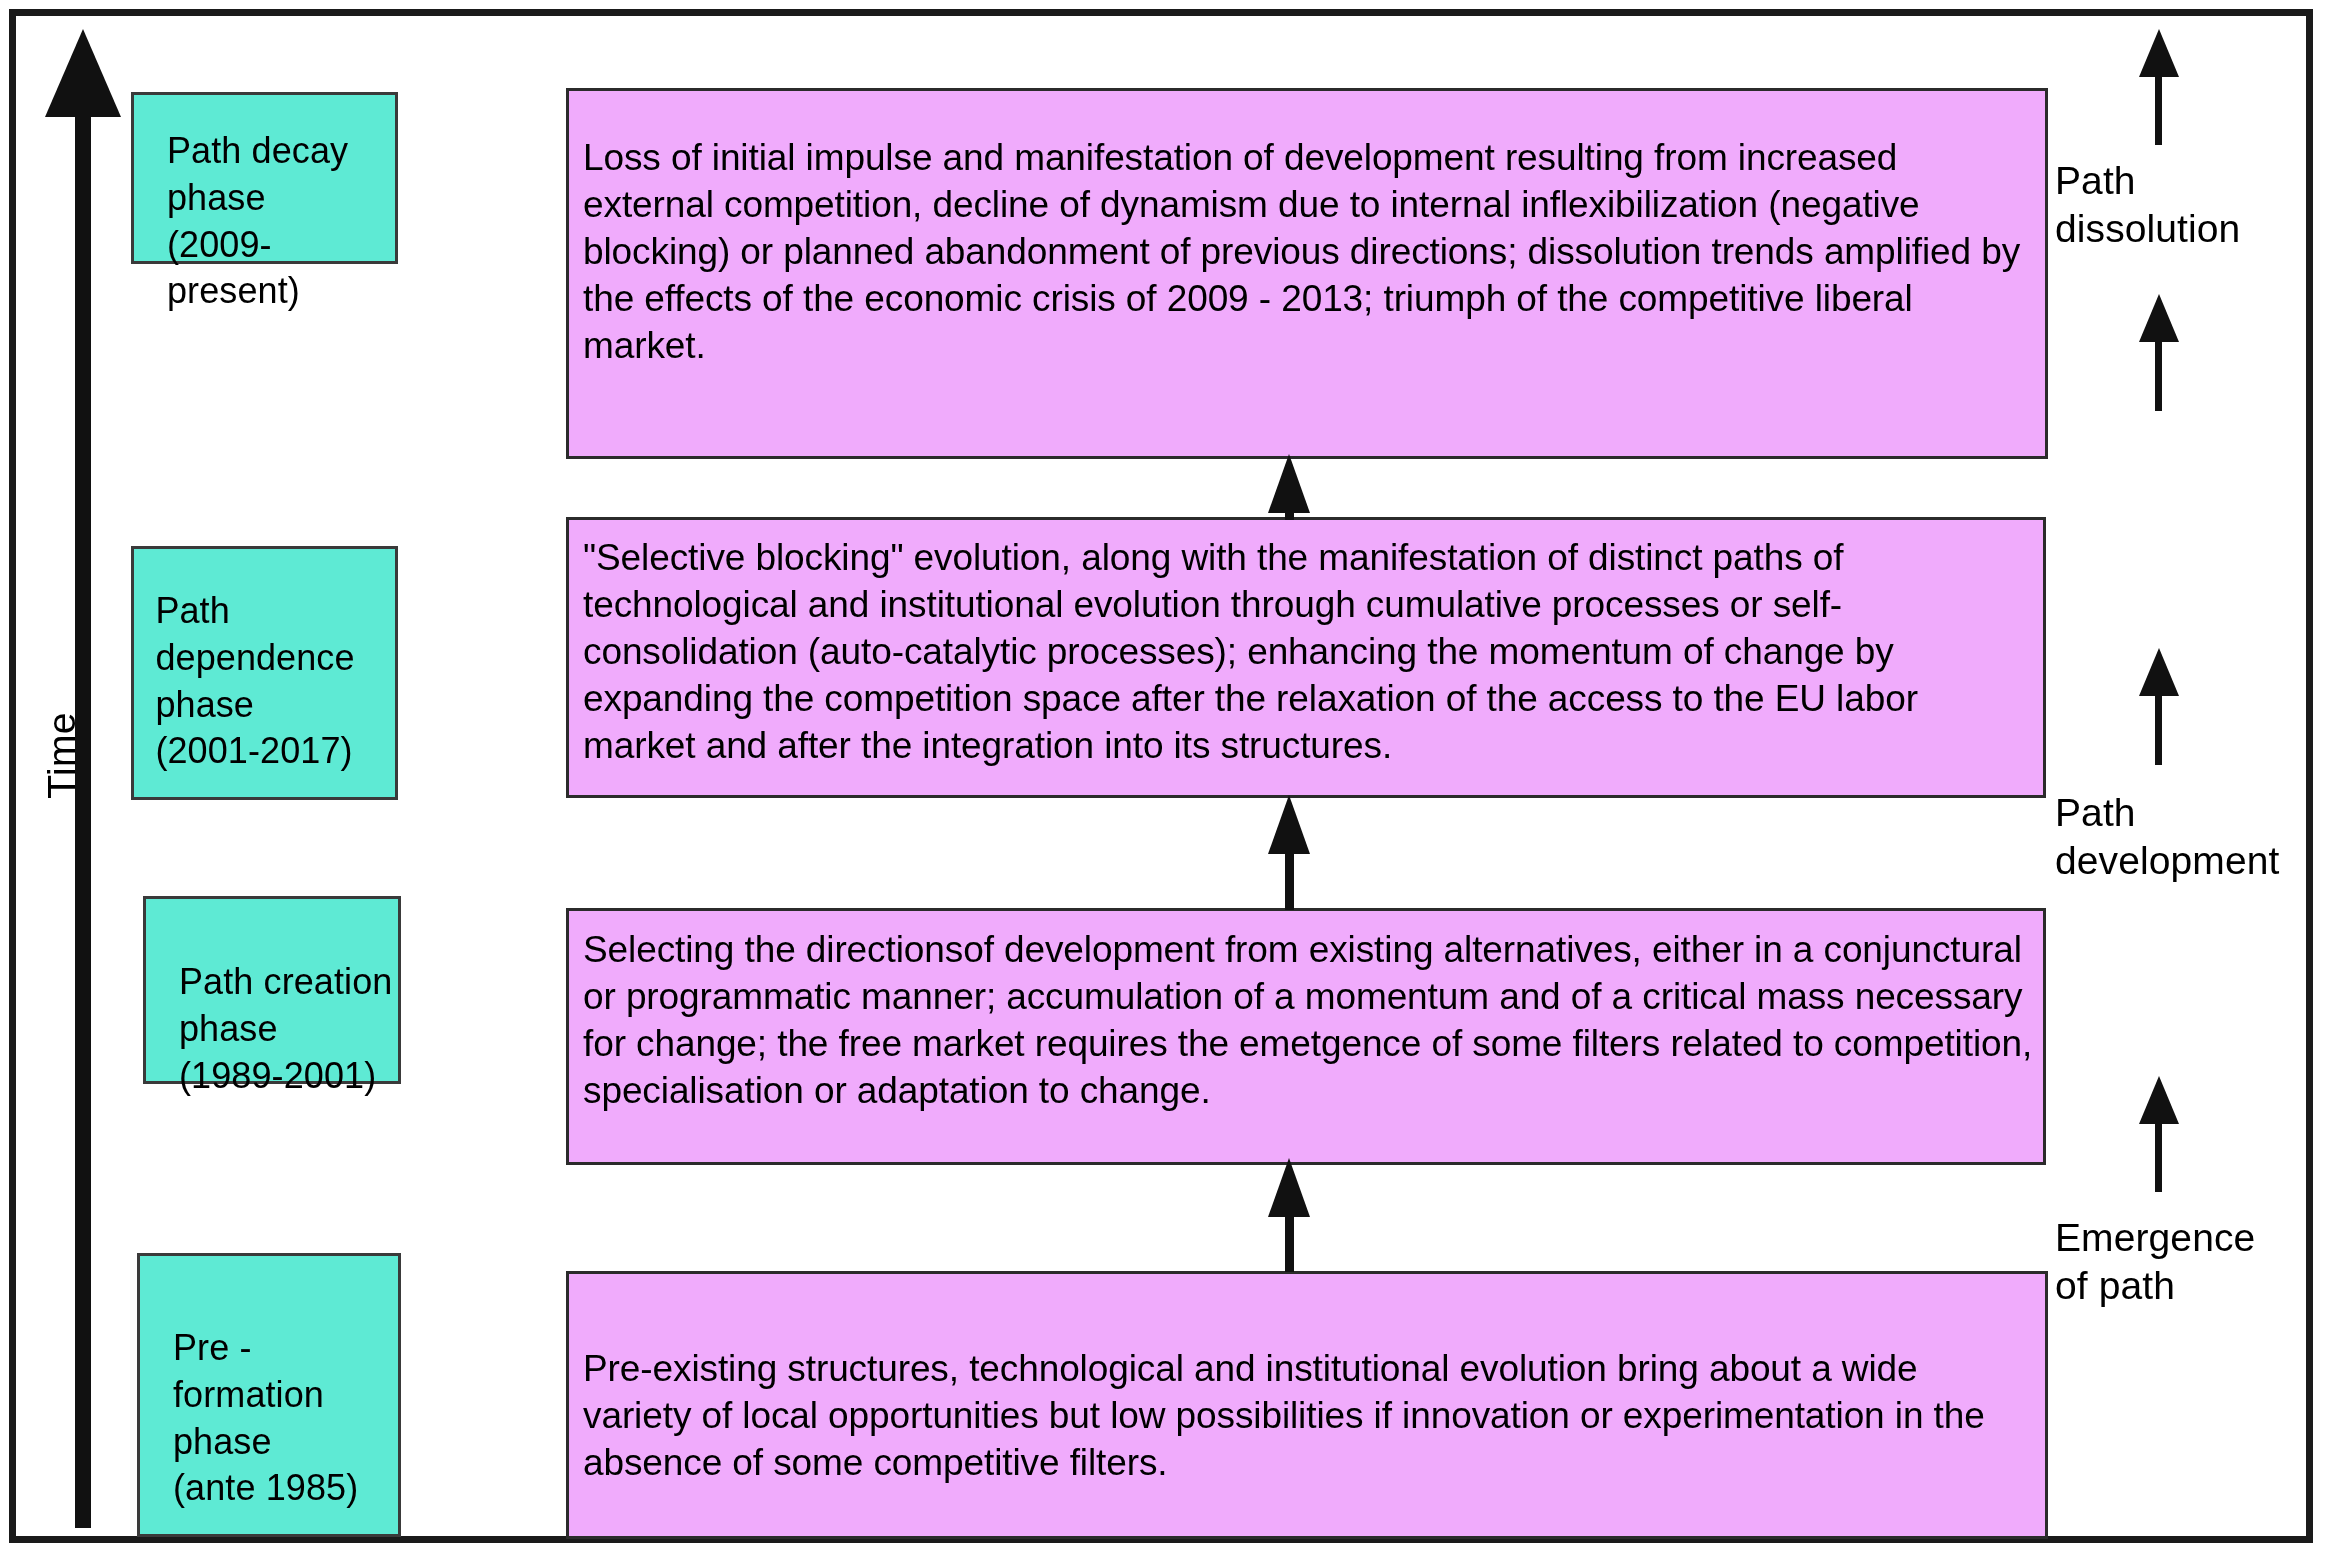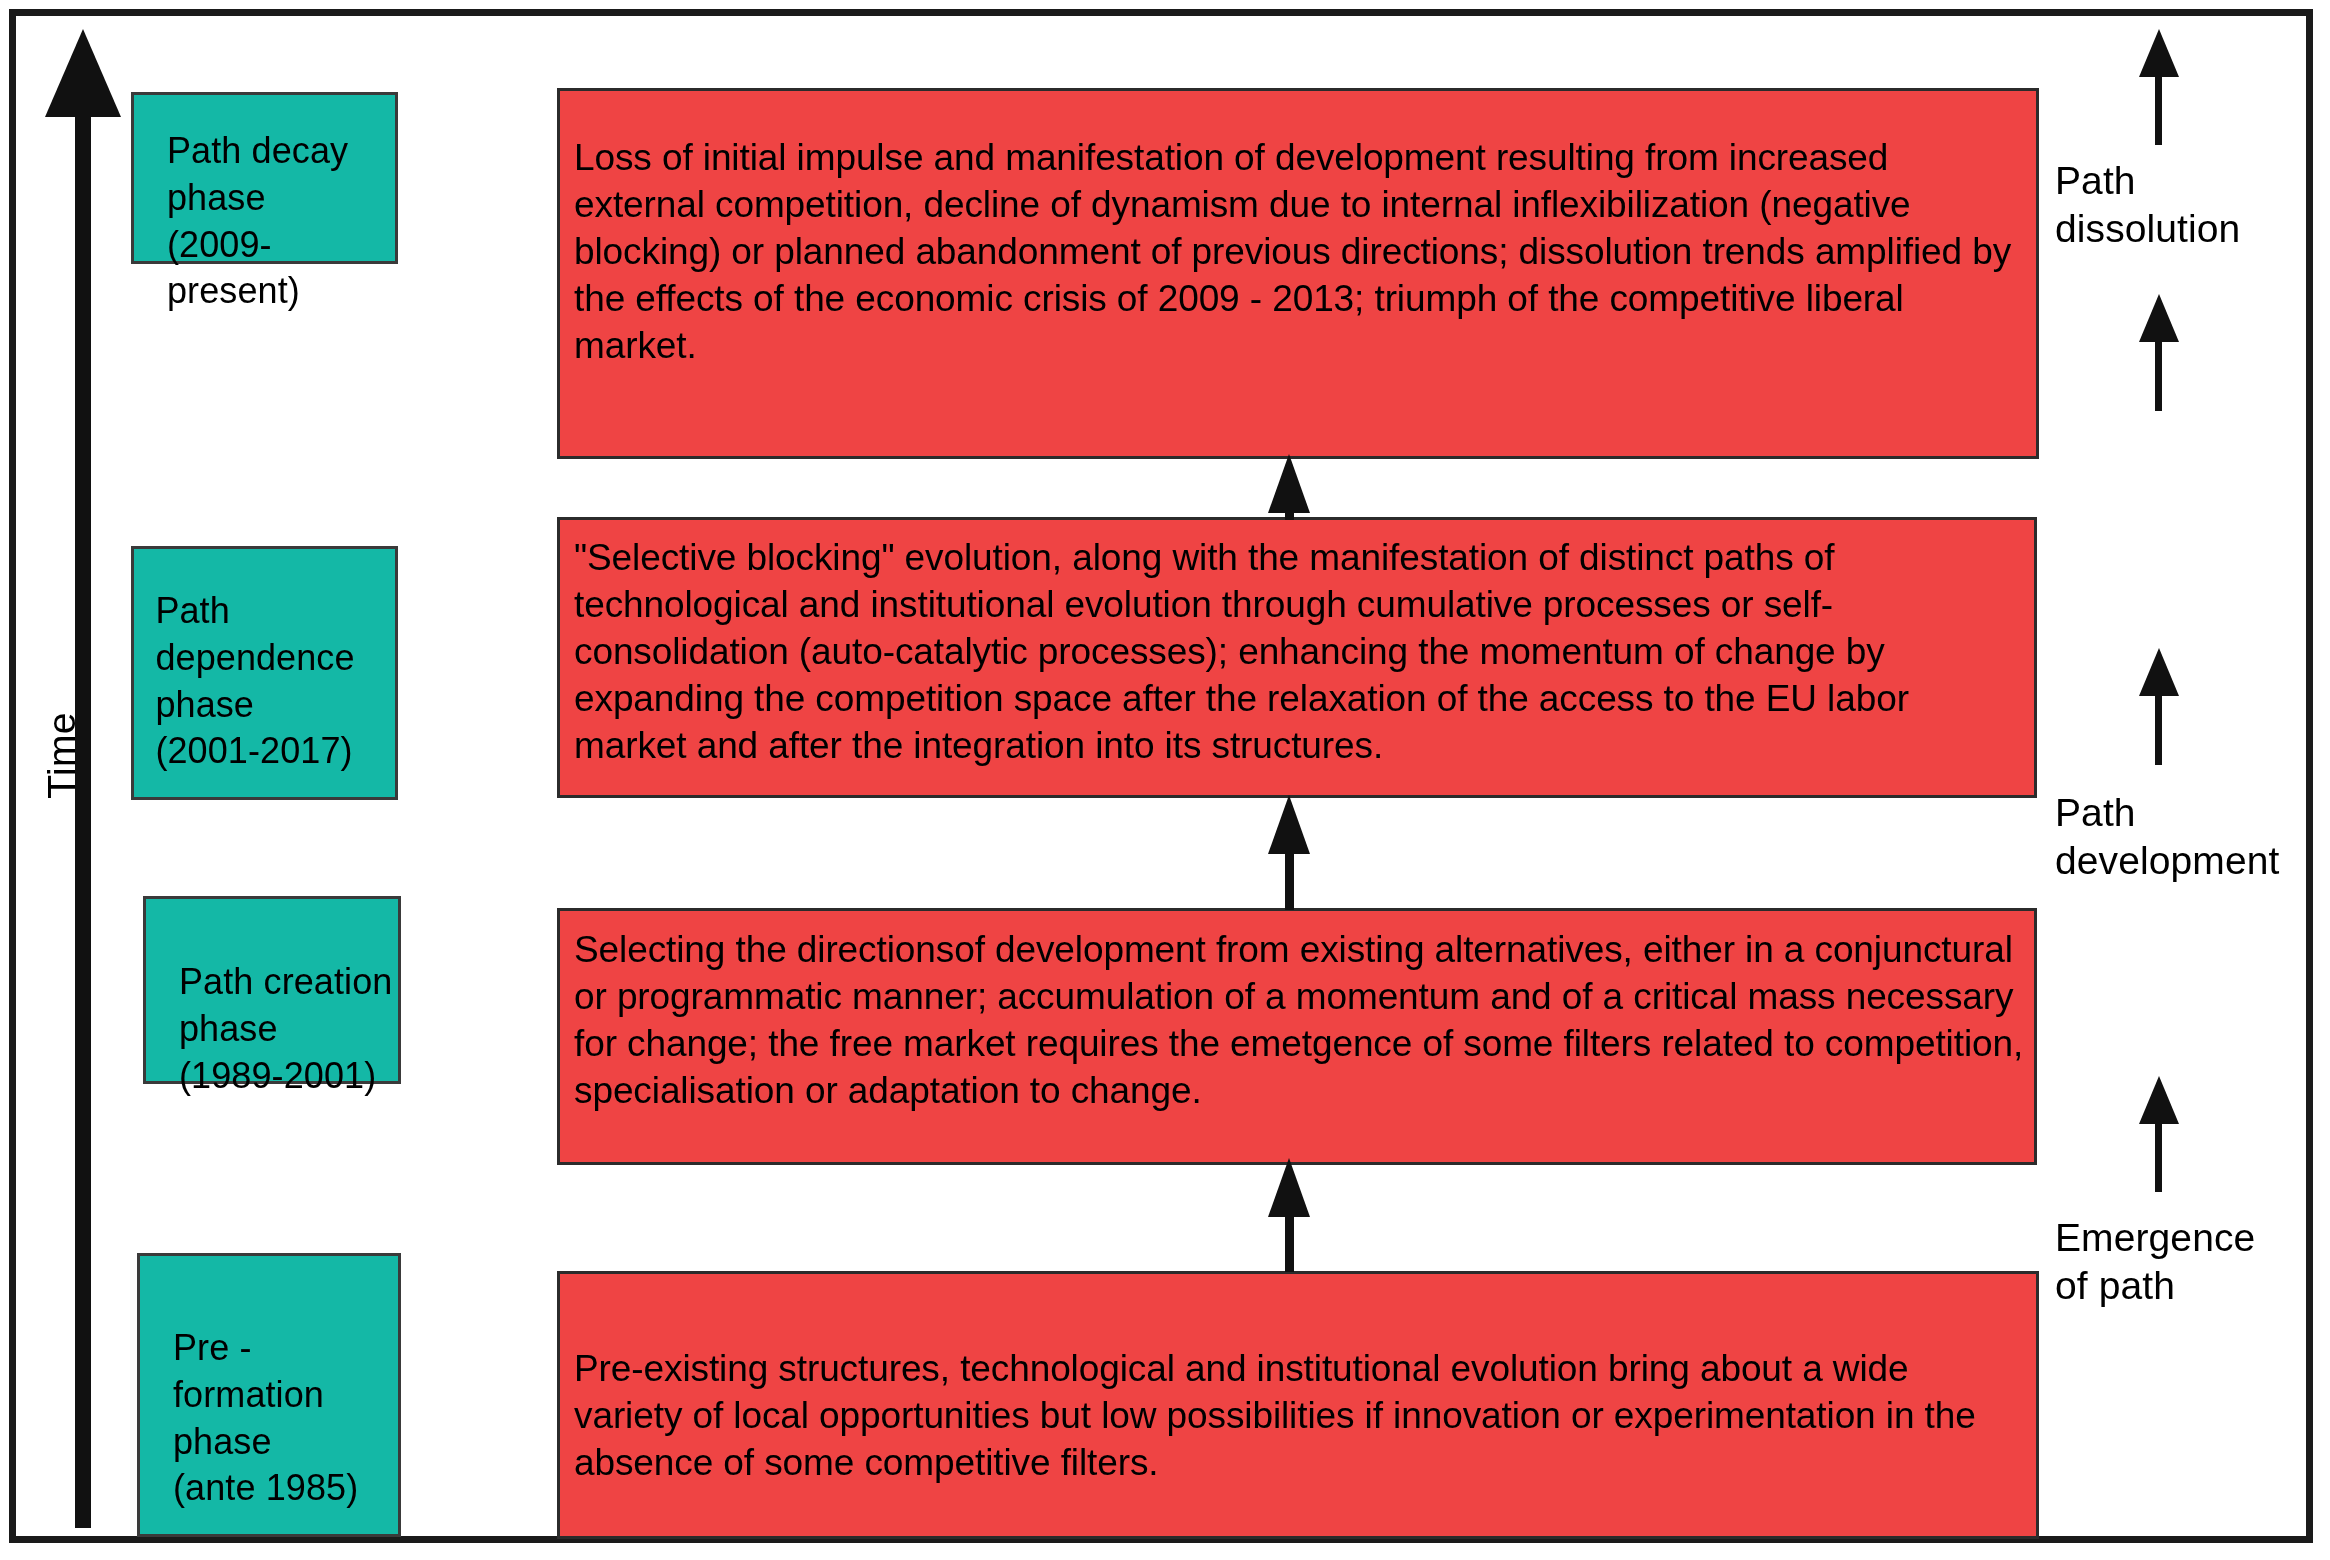--- a/index.html
+++ b/index.html
@@ -59,36 +59,37 @@
     height: 0;
     border-left: 38px solid transparent;
     border-right: 38px solid transparent;
     border-bottom: 88px solid #111111;
   }
   
   .phase-box {
     position: absolute;
     border: 3.1px solid #3a3a3a;
     box-sizing: border-box;
-    background: #14b8a6;
+    background: #5eead4;
   }
   .phase-box .phase-text {
     position: absolute;
     left: 33px;
     font-size: 36px;
     line-height: 1.30;
     white-space: pre-line;
     letter-spacing: 0.1px;
   }
   
   .desc-box {
     position: absolute;
     border: 3.1px solid #2b2b2b;
     box-sizing: border-box;
-    background: #ef4444;
+    background: #f0abfc;
+    margin-left: 9px;
   }
   .desc-box .desc-text {
     position: absolute;
     left: 14px;
     right: 10px;
     font-size: 37px;
     line-height: 1.27;
     letter-spacing: -0.1px;
   }
   

